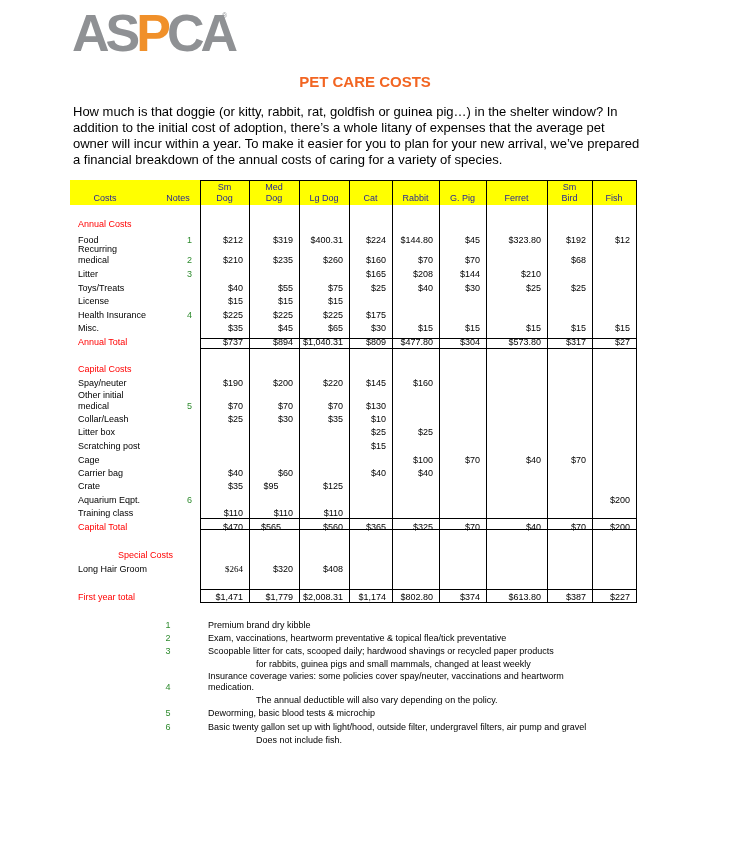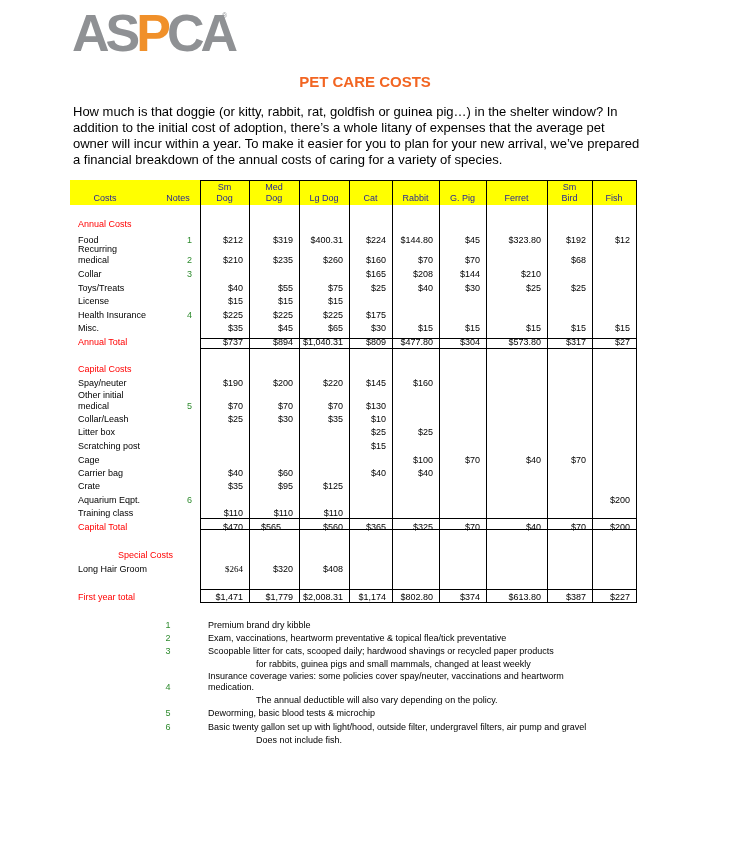--- a/index.html
+++ b/index.html
@@ -93,21 +93,21 @@
     <div class="cell note" style="left: 170px; width: 22px; top: 255px;">2</div>
     <div class="cell num" style="left: 200px; width: 43px; top: 255px;">$210</div>
     <div class="cell num" style="left: 249px; width: 44px; top: 255px;">$235</div>
     <div class="cell num" style="left: 299px; width: 44px; top: 255px;">$260</div>
     <div class="cell num" style="left: 349px; width: 37px; top: 255px;">$160</div>
     <div class="cell num" style="left: 392px; width: 41px; top: 255px;">$70</div>
     <div class="cell num" style="left: 439px; width: 41px; top: 255px;">$70</div>
     <div class="cell num" style="left: 486px; width: 55px; top: 255px;"></div>
     <div class="cell num" style="left: 547px; width: 39px; top: 255px;">$68</div>
     <div class="cell num" style="left: 592px; width: 38px; top: 255px;"></div>
-    <div class="cell" style="left: 78px; top: 269px;">Collar</div>
+    <div class="cell" style="left: 78px; top: 269px;">Litter</div>
     <div class="cell note" style="left: 170px; width: 22px; top: 269px;">3</div>
     <div class="cell num" style="left: 200px; width: 43px; top: 269px;"></div>
     <div class="cell num" style="left: 249px; width: 44px; top: 269px;"></div>
     <div class="cell num" style="left: 299px; width: 44px; top: 269px;"></div>
     <div class="cell num" style="left: 349px; width: 37px; top: 269px;">$165</div>
     <div class="cell num" style="left: 392px; width: 41px; top: 269px;">$208</div>
     <div class="cell num" style="left: 439px; width: 41px; top: 269px;">$144</div>
     <div class="cell num" style="left: 486px; width: 55px; top: 269px;">$210</div>
     <div class="cell num" style="left: 547px; width: 39px; top: 269px;"></div>
     <div class="cell num" style="left: 592px; width: 38px; top: 269px;"></div>
@@ -239,21 +239,21 @@
     <div class="cell num" style="left: 299px; width: 44px; top: 468px;"></div>
     <div class="cell num" style="left: 349px; width: 37px; top: 468px;">$40</div>
     <div class="cell num" style="left: 392px; width: 41px; top: 468px;">$40</div>
     <div class="cell num" style="left: 439px; width: 41px; top: 468px;"></div>
     <div class="cell num" style="left: 486px; width: 55px; top: 468px;"></div>
     <div class="cell num" style="left: 547px; width: 39px; top: 468px;"></div>
     <div class="cell num" style="left: 592px; width: 38px; top: 468px;"></div>
     <div class="cell" style="left: 78px; top: 481px;">Crate</div>
     <div class="cell note" style="left: 170px; width: 22px; top: 481px;"></div>
     <div class="cell num" style="left: 200px; width: 43px; top: 481px;">$35</div>
-    <div class="cell num" style="left: 249px; width: 44px; top: 481px;">$95</div>
+    <div class="cell num" style="left: 249px; width: 44px; top: 481px; text-align: center;">$95</div>
     <div class="cell num" style="left: 299px; width: 44px; top: 481px;">$125</div>
     <div class="cell num" style="left: 349px; width: 37px; top: 481px;"></div>
     <div class="cell num" style="left: 392px; width: 41px; top: 481px;"></div>
     <div class="cell num" style="left: 439px; width: 41px; top: 481px;"></div>
     <div class="cell num" style="left: 486px; width: 55px; top: 481px;"></div>
     <div class="cell num" style="left: 547px; width: 39px; top: 481px;"></div>
     <div class="cell num" style="left: 592px; width: 38px; top: 481px;"></div>
     <div class="cell" style="left: 78px; top: 495px;">Aquarium Eqpt.</div>
     <div class="cell note" style="left: 170px; width: 22px; top: 495px;">6</div>
     <div class="cell num" style="left: 200px; width: 43px; top: 495px;"></div>

